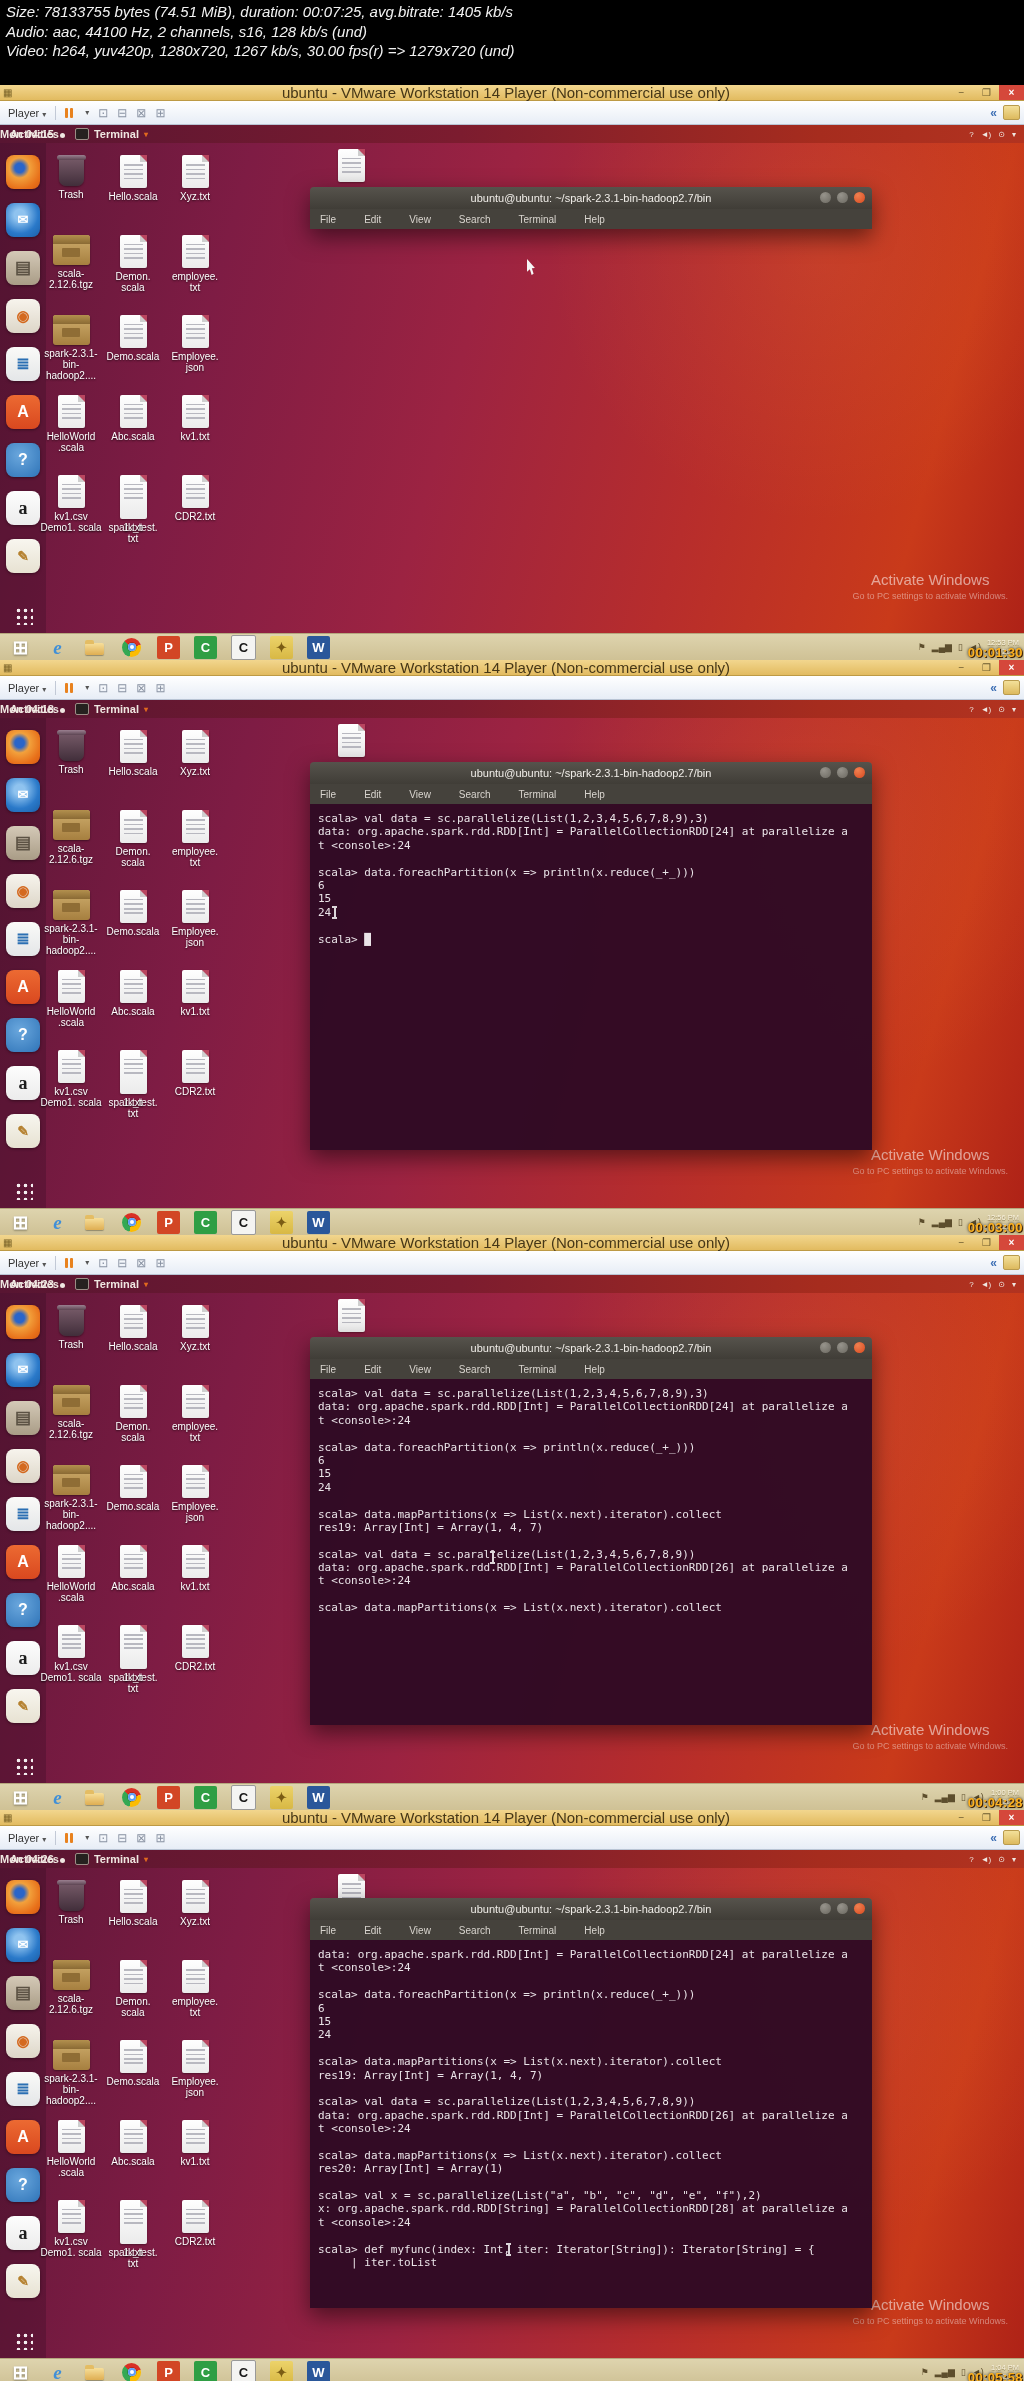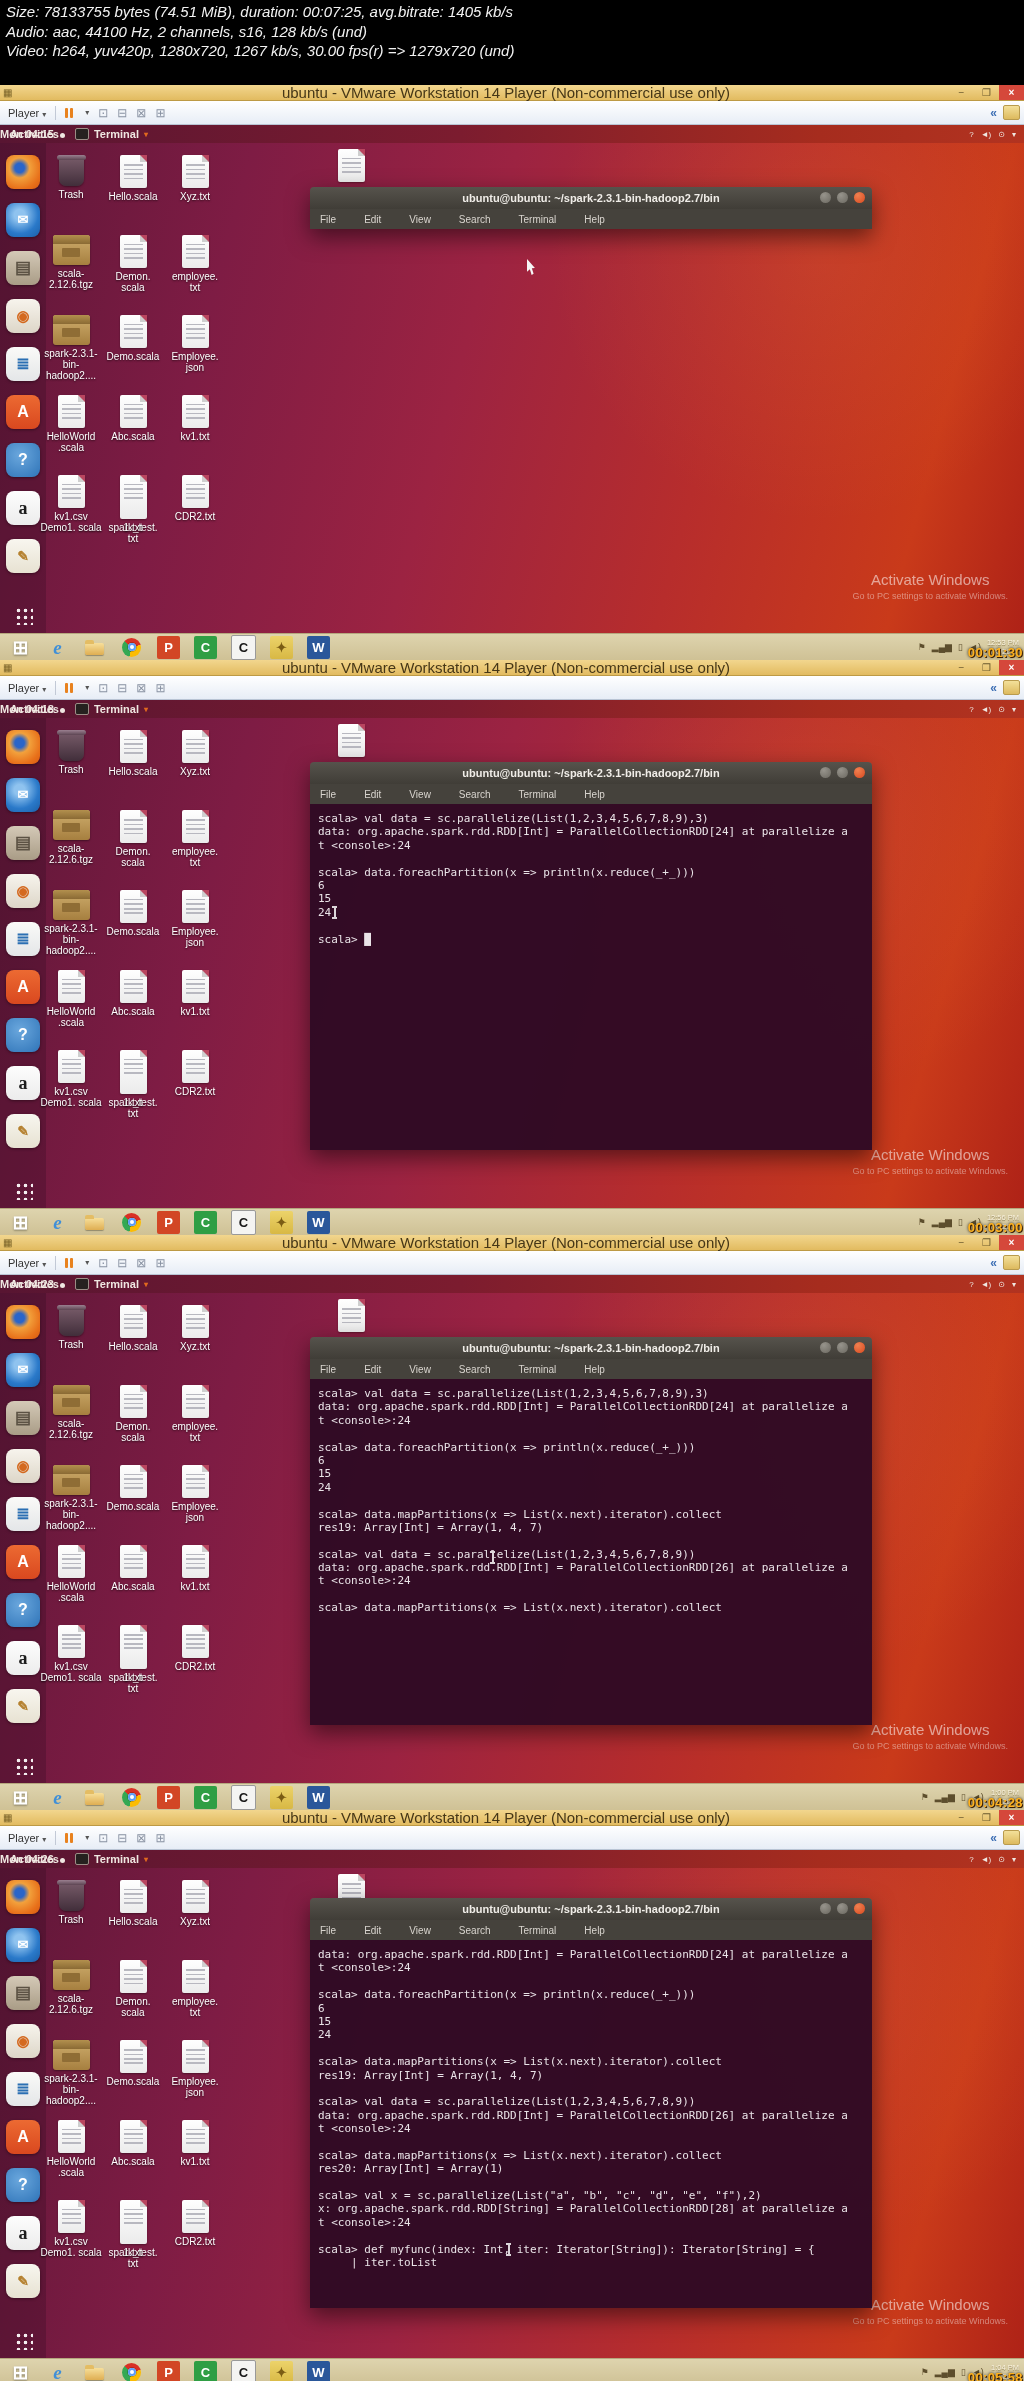--- a/index.html
+++ b/index.html
@@ -81,21 +81,21 @@
   .ic.archive::after{content:"";position:absolute;left:9px;top:13px;width:18px;height:9px;background:#8f6d35;border-radius:1px}
   .lbl{display:block;margin-top:3px;font-size:10px;line-height:11px;color:#fff;text-shadow:0 1px 2px rgba(0,0,0,.65);overflow-wrap:break-word}
   .ghost{position:absolute;left:-4px;right:-4px;bottom:22px;font-size:10px;line-height:10.5px;color:#fff;text-shadow:0 1px 2px #000;z-index:2}
   .ghost:empty{display:none}
   .loneicon{position:absolute;left:338px;top:6px;z-index:1}
 
   
   .term{position:absolute;left:310px;top:44px;width:562px;z-index:5;box-shadow:0 8px 22px rgba(0,0,0,.5);border-radius:4px 4px 0 0;overflow:hidden}
   .term.tall{top:30px}
   .ttop{position:relative;height:22px;background:linear-gradient(#56534c,#403d37);display:flex;align-items:center;justify-content:center}
-  .ttitle{font-size:11px;font-weight:bold;color:#f0ede8}
+  .ttitle{font-size:11px;font-weight:normal;color:#f0ede8}
   .tbtns{position:absolute;right:7px;top:5px;display:flex;gap:6px}
   .tb{width:11px;height:11px;border-radius:50%;background:radial-gradient(circle at 35% 30%,#97948c,#6b6860)}
   .tb.tclose{background:radial-gradient(circle at 35% 30%,#f08050,#d84a20)}
   .tmenu{height:20px;background:#45423c;display:flex;align-items:center;gap:28px;padding-left:10px;font-size:10px;color:#d9d5cf}
   .tbody{background:rgba(48,10,36,.97);padding:8px;height:330px;font-family:"DejaVu Sans Mono",monospace;font-size:11px;color:#eae4e8}
   .term.tall .tbody{height:352px}
   .tline{height:13.4px;line-height:13.4px;white-space:pre}
 
   
   .wmark{position:absolute;right:16px;top:428px;text-align:center;color:rgba(255,255,255,.55)}

